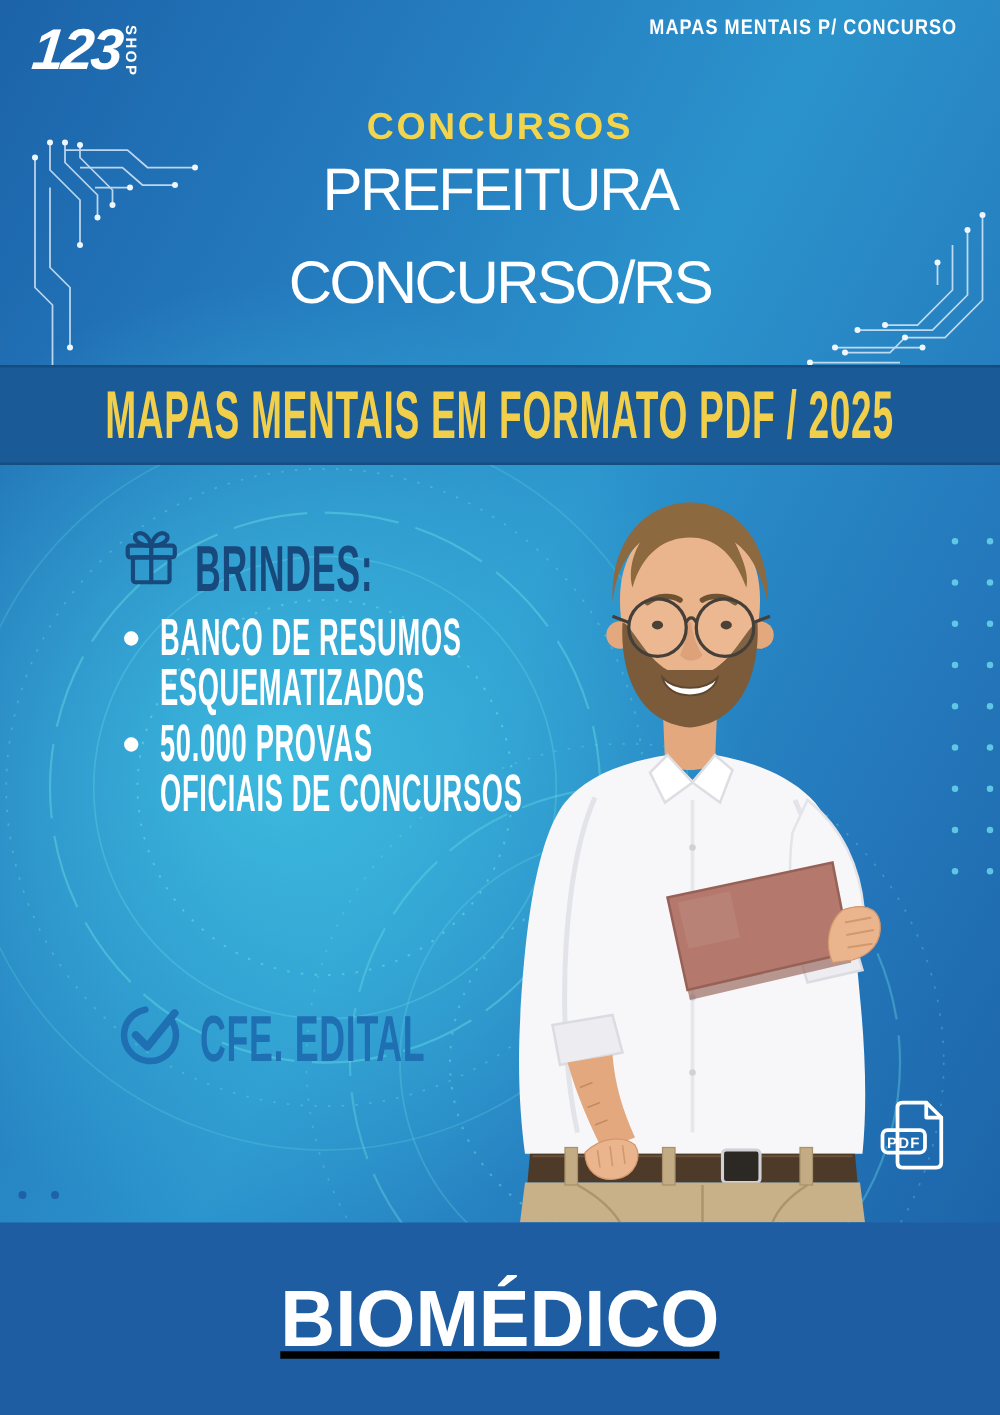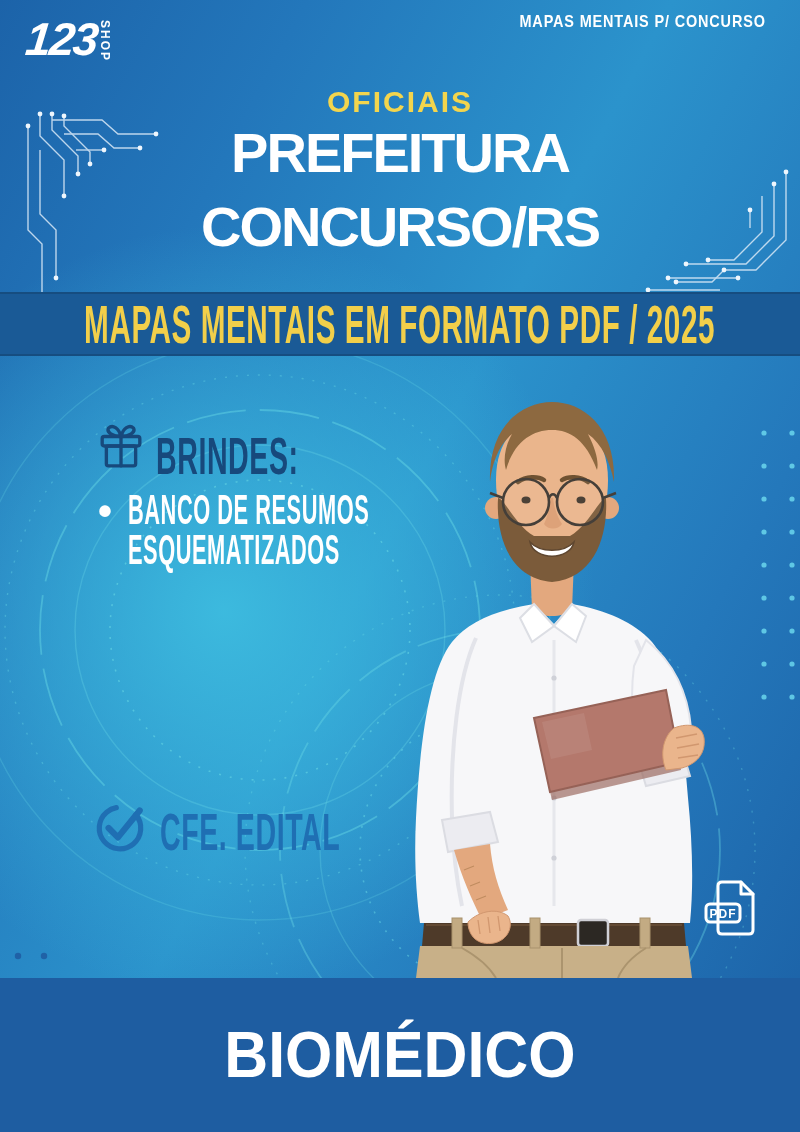--- a/index.html
+++ b/index.html
@@ -24,24 +24,24 @@
   .logo{left:26px;top:16px;display:flex;align-items:flex-start;color:#fff;}
   .logo-number{font-size:46px;font-weight:900;font-style:italic;letter-spacing:-2px;
                transform:skewX(-6deg);line-height:1;}
   .logo-word{writing-mode:vertical-rl;font-size:12px;font-weight:bold;letter-spacing:2px;
              margin-left:2px;margin-top:4px;line-height:1;}
   .tagline{right:34px;top:12px;color:#fff;font-size:17px;text-align:right;}
   .tagline .cond{transform-origin:right top;transform:scaleX(.85);}
   .kicker{left:0;top:85px;width:100%;text-align:center;color:#f3d54d;
           font-size:30px;font-weight:bold;letter-spacing:2px;}
   .title{left:0;top:116px;width:100%;text-align:center;color:#fff;
-         font-size:56px;font-weight:bold;line-height:74px;letter-spacing:-2px;}
-
-  
-  .banner{left:0;top:292px;width:800px;height:64px;background:#1a5a96;
+         font-size:48px;font-weight:normal;line-height:74px;letter-spacing:-2px;}
+
+  
+  .banner{left:0;top:292px;width:800px;height:80px;background:#1a5a96;
           display:flex;align-items:center;justify-content:center;
           box-shadow:inset 0 2px 0 rgba(0,0,0,.14), inset 0 -2px 0 rgba(0,0,0,.14);}
   .banner .cond-center{font-size:54px;color:#f2cf4a;}
 
   
   .brindes-head{left:98px;top:424px;display:flex;align-items:flex-start;}
   .brindes-head .cond{font-size:52px;color:#17497c;margin-left:12px;margin-top:6px;}
   .benefits{left:86px;top:478px;list-style:none;margin:12px;padding:0;color:#fff;}
   .benefits li{position:relative;padding-left:30px;margin:0 0 5px 0;
                font-size:42px;line-height:40px;}
@@ -50,21 +50,21 @@
   .benefits .cond{font-size:42px;line-height:40px;transform:scaleX(.52);}
 
   
   .edital-head{left:92px;top:778px;display:flex;align-items:flex-start;margin-top:20px;}
   .edital-head .cond{font-size:52px;color:#1f6fb3;margin-left:12px;margin-top:8px;}
   .edital-desc{left:94px;top:842px;color:#fff;}
   .edital-desc .cond{font-size:34px;line-height:31px;transform:scaleX(.56);}
 
   
   .footer{left:0;top:978px;width:800px;height:154px;background:#1e5da1;
-          display:flex;align-items:center;justify-content:center;}
+          display:flex;align-items:center;justify-content:center;text-decoration:underline;}
   .footer-role{color:#fff;font-size:64px;font-weight:bold;letter-spacing:0;
                transform:scaleX(.95);white-space:nowrap;}
 </style>
 </head>
 <body>
 
 <div class="poster">
 
   <svg class="abs deco" style="left:-40px;top:330px;" width="600" height="600" viewBox="0 0 600 600">
     <g fill="none" stroke="#6fe0e8">
@@ -264,21 +264,21 @@
 
   <div class="abs logo">
     <span class="logo-number">123</span>
     <span class="logo-word">SHOP</span>
   </div>
 
   <div class="abs tagline">
     <span class="cond">MAPAS MENTAIS P/ CONCURSO</span>
   </div>
 
-  <div class="abs kicker">OFICIAIS</div>
+  <div class="abs kicker">CONCURSOS</div>
 
   <div class="abs title">
     <div>PREFEITURA</div>
     <div>CONCURSO/RS</div>
   </div>
 
   <div class="abs banner">
     <span class="cond-center">MAPAS MENTAIS EM FORMATO PDF / 2025</span>
   </div>
 
@@ -292,20 +292,23 @@
         <path d="M22,12 C30,12 36,8 34,4 C30,0 24,4 22,12 Z"></path>
       </g>
     </svg>
     <span class="cond">BRINDES:</span>
   </div>
 
   <ul class="abs benefits">
     <li>
       <span class="cond">BANCO DE RESUMOS
 ESQUEMATIZADOS</span></li>
+    <li>
+      <span class="cond">50.000 PROVAS
+OFICIAIS DE CONCURSOS</span></li>
   </ul>
 
   <div class="abs edital-head">
     <svg width="56" height="56" viewBox="0 0 54 54">
       <circle cx="27" cy="29" r="20" fill="none" stroke="#1f6fb3" stroke-width="5" stroke-dasharray="104 22" stroke-linecap="round" transform="rotate(-40 27 29)"></circle>
       <path d="M16,29 L25,38 L46,12" fill="none" stroke="#1f6fb3" stroke-width="6" stroke-linecap="round" stroke-linejoin="round"></path>
     </svg>
     <span class="cond">CFE. EDITAL</span>
   </div>
 

